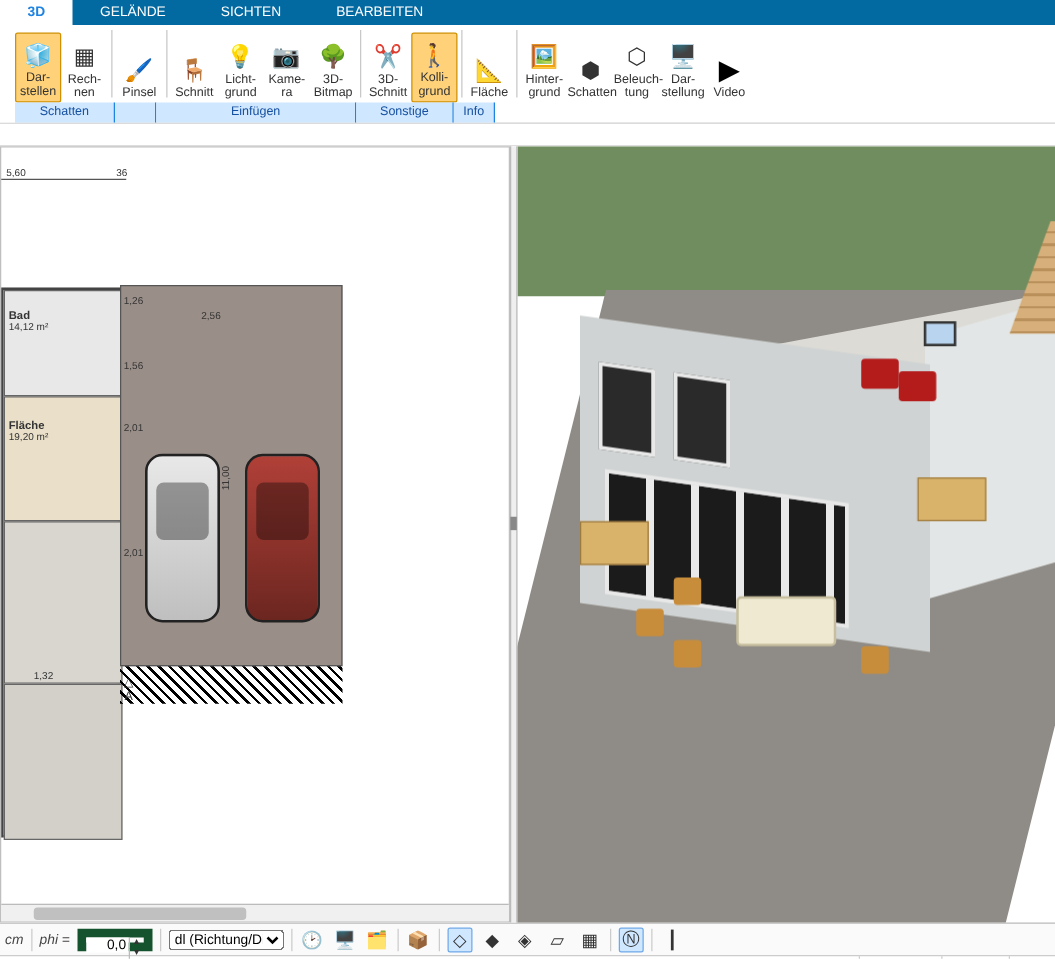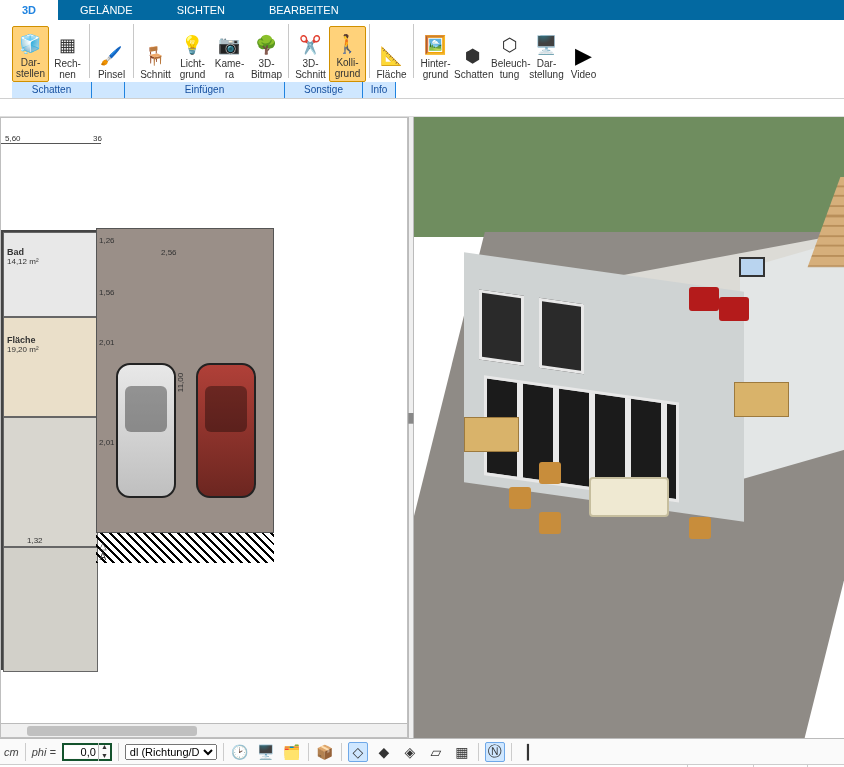--- a/index.html
+++ b/index.html
@@ -75,21 +75,21 @@
   .t1{left:320px;top:265px;} .t2{left:50px;top:300px;}
   .sofa{position:absolute;left:175px;top:360px;width:80px;height:40px;background:#efe9d2;border:2px solid #c6be9e;border-radius:4px;}
   .chair-s{position:absolute;width:22px;height:22px;background:#c88d3b;border-radius:3px;}
   .c1{left:95px;top:370px;} .c2{left:125px;top:395px;} .c3{left:125px;top:345px;} .c4{left:275px;top:400px;}
   .stair{position:absolute;left:360px;top:30px;width:46px;height:90px;
     background:repeating-linear-gradient(180deg,#d6af7b 0 8px,#b98f5a 8px 10px);transform:skewX(-20deg);}
 
   
   .footer{display:flex;align-items:center;height:26px;border-top:1px solid #bbb;background:#fafafa;padding:0 4px;gap:6px;}
   .footer .txt{font-size:11px;color:#444;font-style:italic;}
-  .footer .phi-box{display:flex;align-items:center;border:2px solid #14532d;height:18px;}
+  .footer .phi-box{display:flex;align-items:flex-start;border:7px solid #14532d;height:18px;}
   .footer .phi-box input{width:34px;border:none;text-align:right;font-size:11px;padding:0 2px;}
   .footer .spin{display:flex;flex-direction:column;width:12px;}
   .footer .spin span{height:9px;font-size:7px;text-align:center;line-height:8px;border-left:1px solid #bbb;cursor:pointer;}
   .footer .sep{width:1px;height:18px;background:#ccc;}
   .footer select{font-size:11px;width:92px;}
   .footer .ico{width:20px;height:20px;display:flex;align-items:center;justify-content:center;font-size:14px;cursor:pointer;border-radius:2px;}
   .footer .ico.on{background:#cfe7ff;border:1px solid #6fa8e8;}
 
   
   .status{display:flex;align-items:center;height:22px;background:#fff;border-top:1px solid #ccc;padding:0 6px;font-size:11px;color:#444;}

